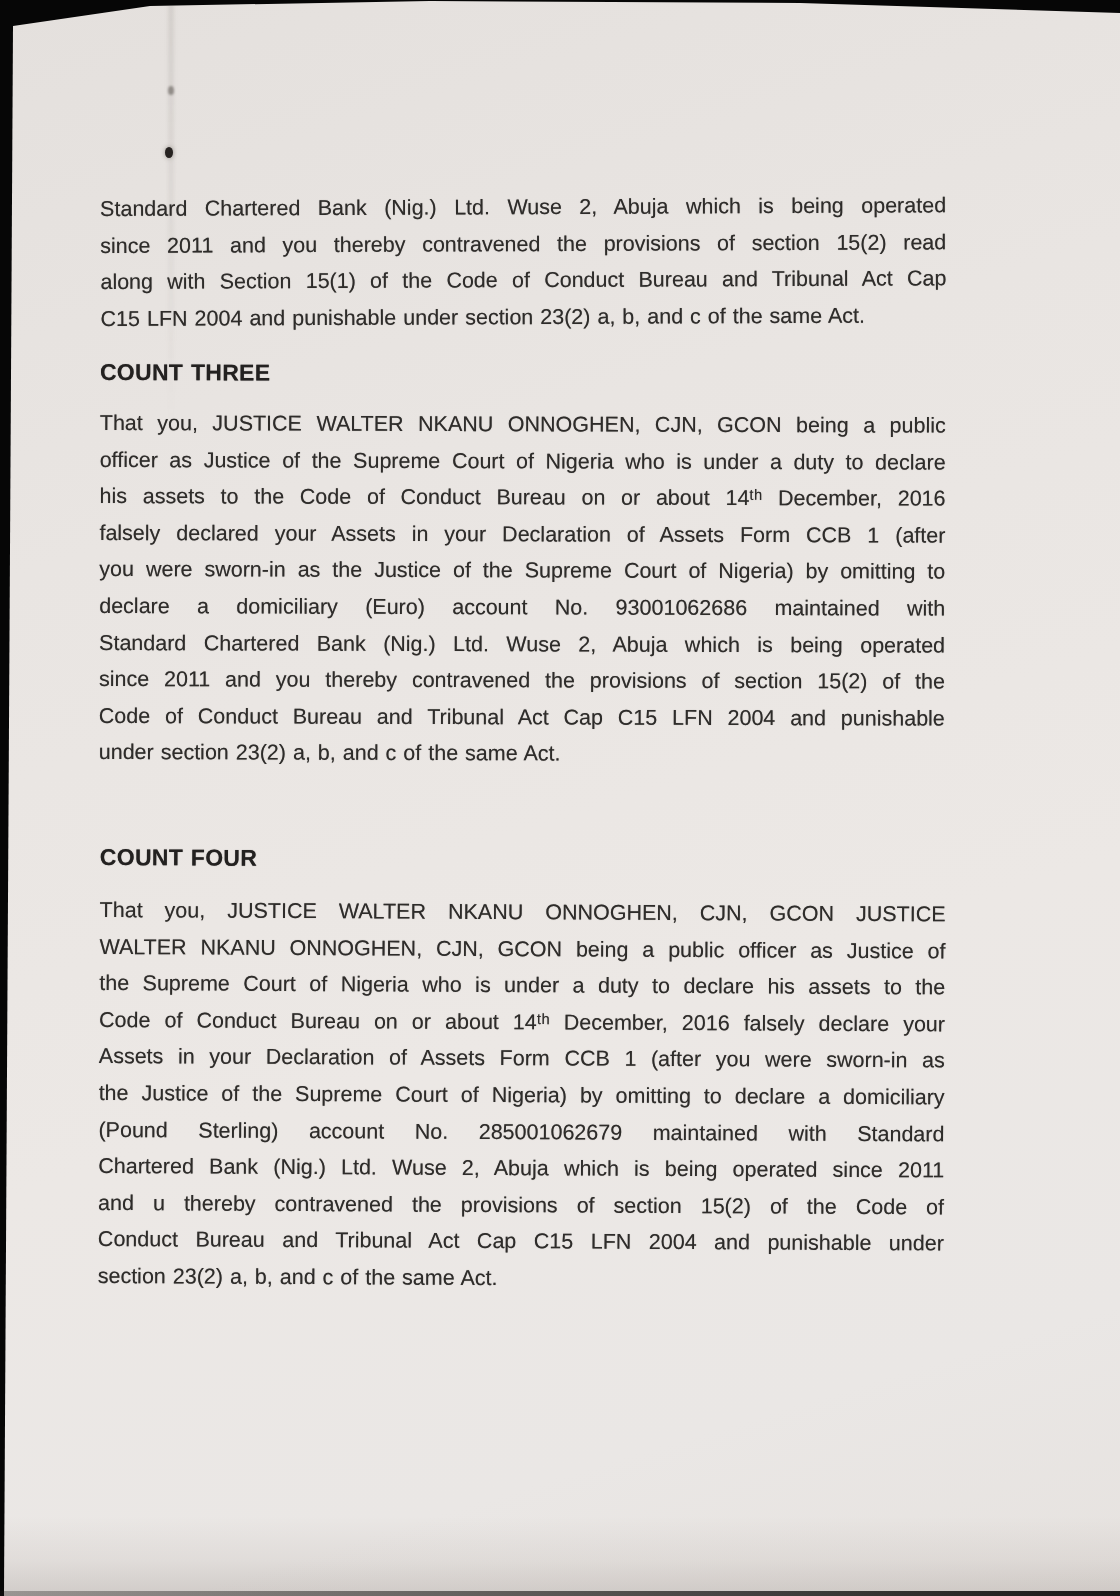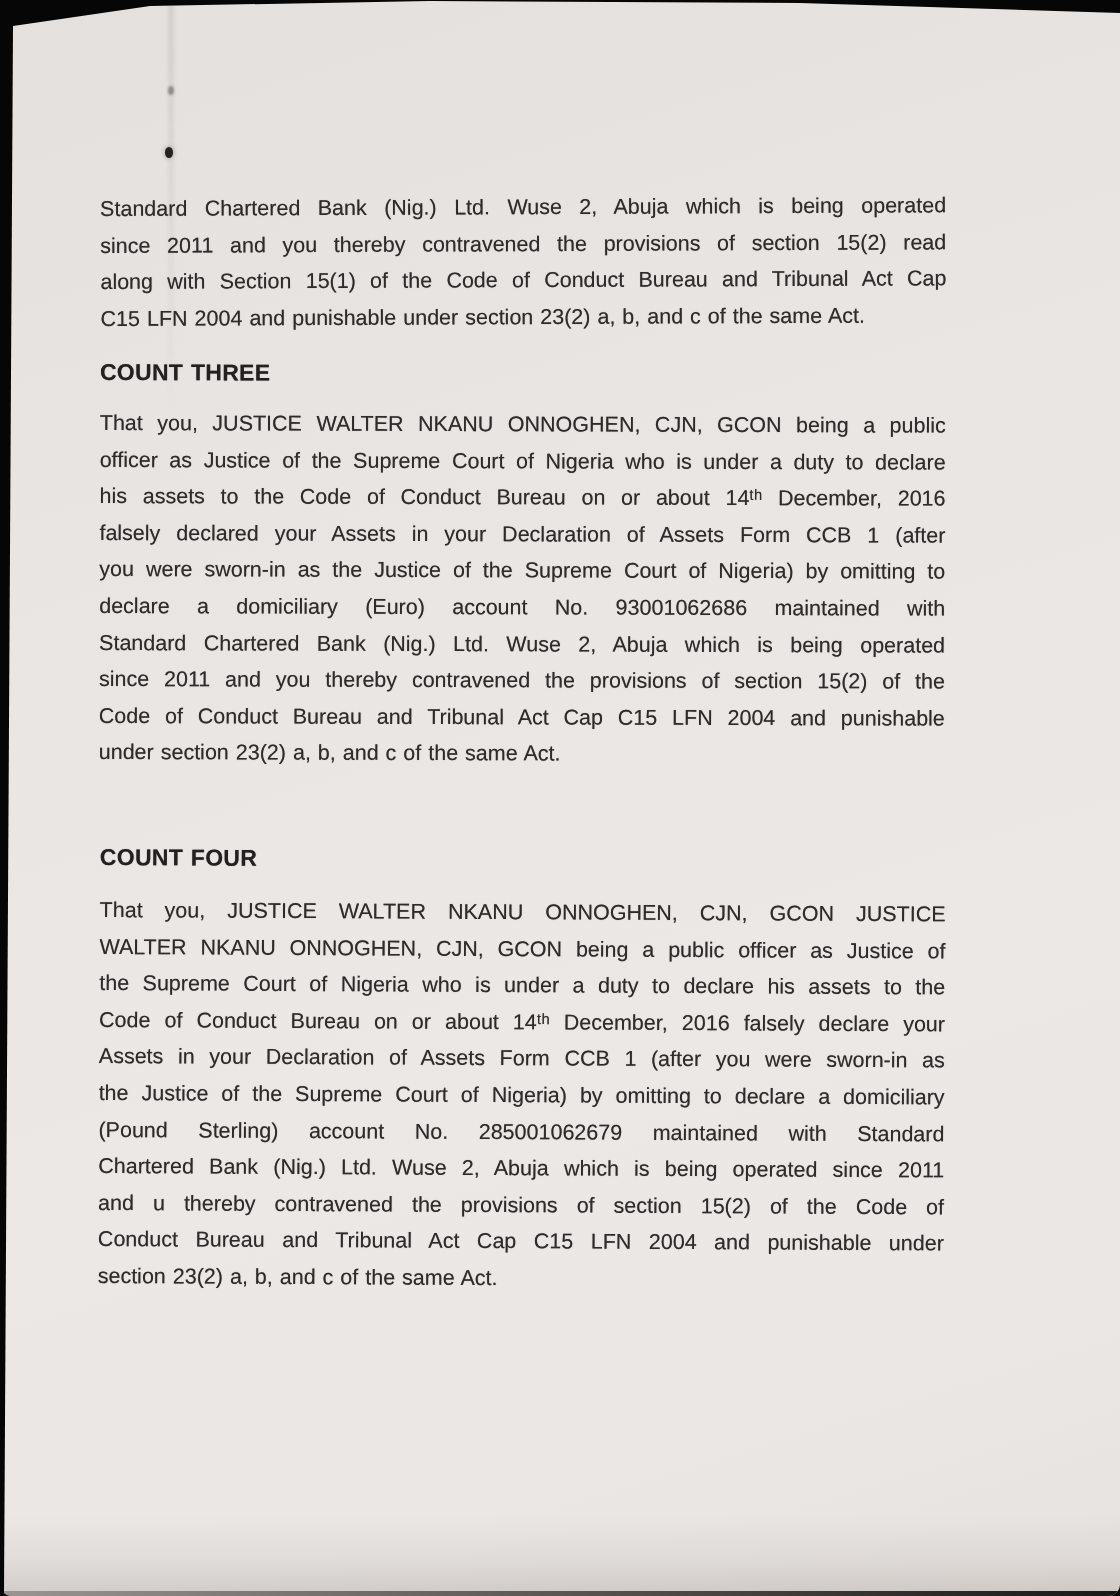--- a/index.html
+++ b/index.html
@@ -7,21 +7,20 @@
     padding: 0;
     background: #060606;
   }
   .stage {
     position: relative;
     width: 1120px;
     height: 1596px;
     background: #060606;
     overflow: hidden;
     font-family: "Liberation Sans", "DejaVu Sans", sans-serif;
-    border-radius: 12px;
   }
   .paper {
     position: absolute;
     inset: 0;
     background: linear-gradient(163deg, #e4e0dd 0%, #e9e5e2 30%, #ece8e5 62%, #eae7e5 85%, #e6e2df 100%);
     clip-path: polygon(13px 26px, 150px 6px, 430px 1px, 800px 3px, 1120px 13px, 1120px 1596px, 4px 1596px);
   }
   
   .crease {
     position: absolute;

